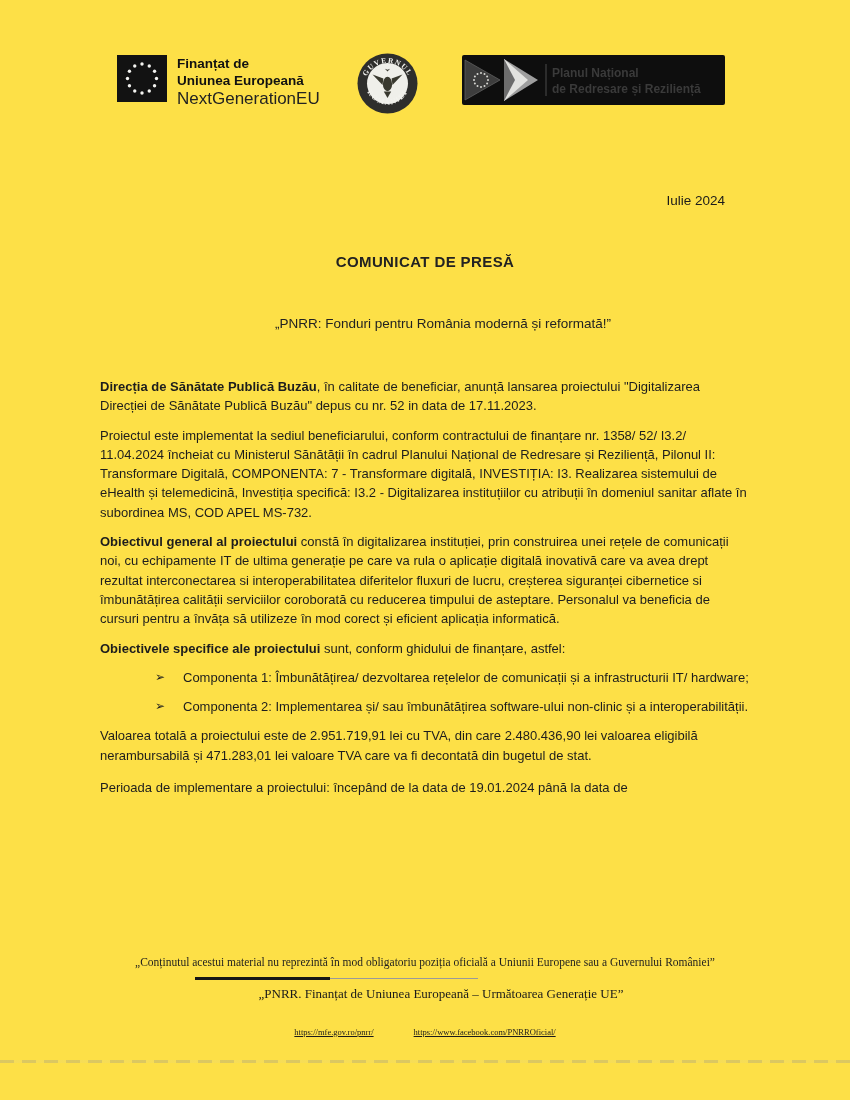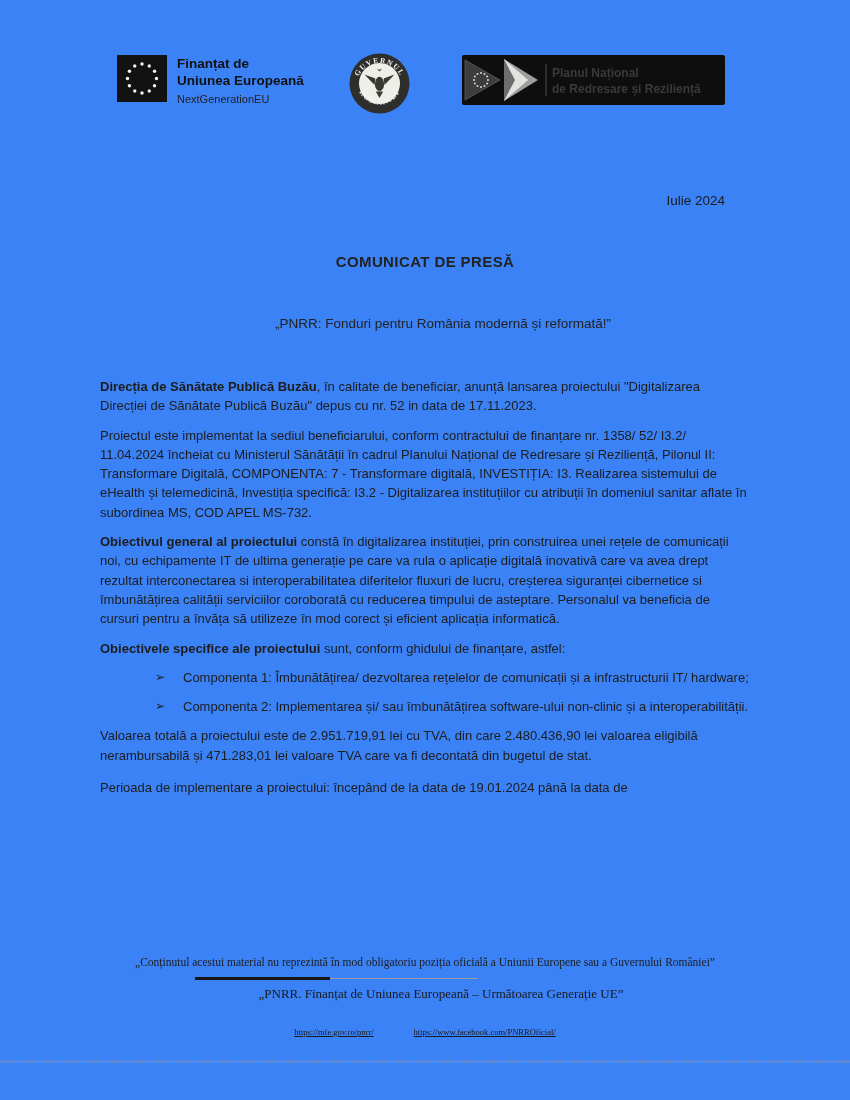--- a/index.html
+++ b/index.html
@@ -1,38 +1,38 @@
 <!DOCTYPE html>
 <html><head>
 <meta charset="utf-8">
 <title>Comunicat de presă</title>
 <style>
   html,body{margin:0;padding:0;background:#e8e8e8;}
   .page{
     position:relative;
     width:850px;height:1100px;
     margin:0 auto;
-    background:#3b82f6;
+    background:#fde047;
     font-family:"Liberation Sans","DejaVu Sans",sans-serif;
     color:#1d1d1d;
     overflow:hidden;
   }
   
   .header{
     display:flex;
     justify-content:space-between;
     align-items:flex-start;
     padding:55px 125px 0 117px;
     height:64px;
   }
   .eu-logo{display:flex;align-items:flex-start;}
   .eu-logo svg{display:block;}
   .eu-text{margin-left:10px;margin-top:0px;}
   .eu-text .l1,.eu-text .l2{font-weight:bold;font-size:13.5px;line-height:17px;color:#111;}
-  .eu-text .l3{font-size:11px;line-height:16px;margin-top:2px;color:#222;}
+  .eu-text .l3{font-size:17px;line-height:16px;margin-top:2px;color:#222;}
   .seal{margin-top:-3px;}
   .pnrr-logo{display:block;padding-left:6px;}
   
   .date{
     margin-top:74px;
     padding-right:125px;
     text-align:right;
     font-size:13.5px;
     color:#1b1b1b;
   }

